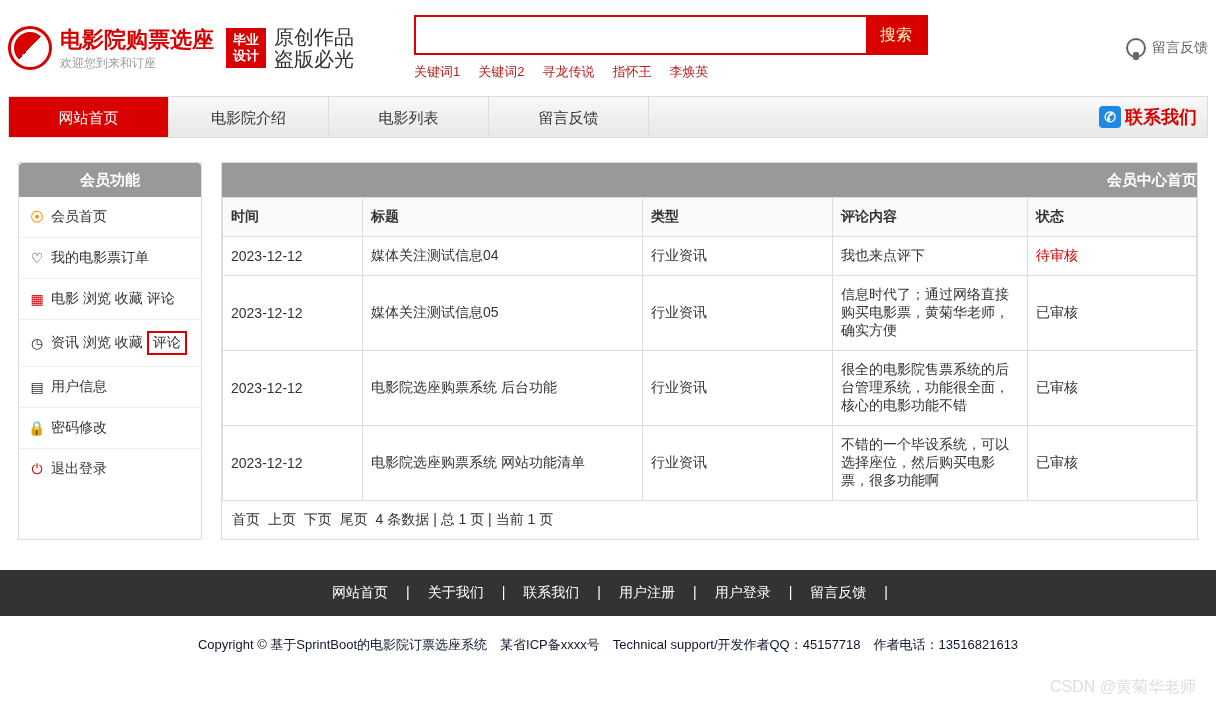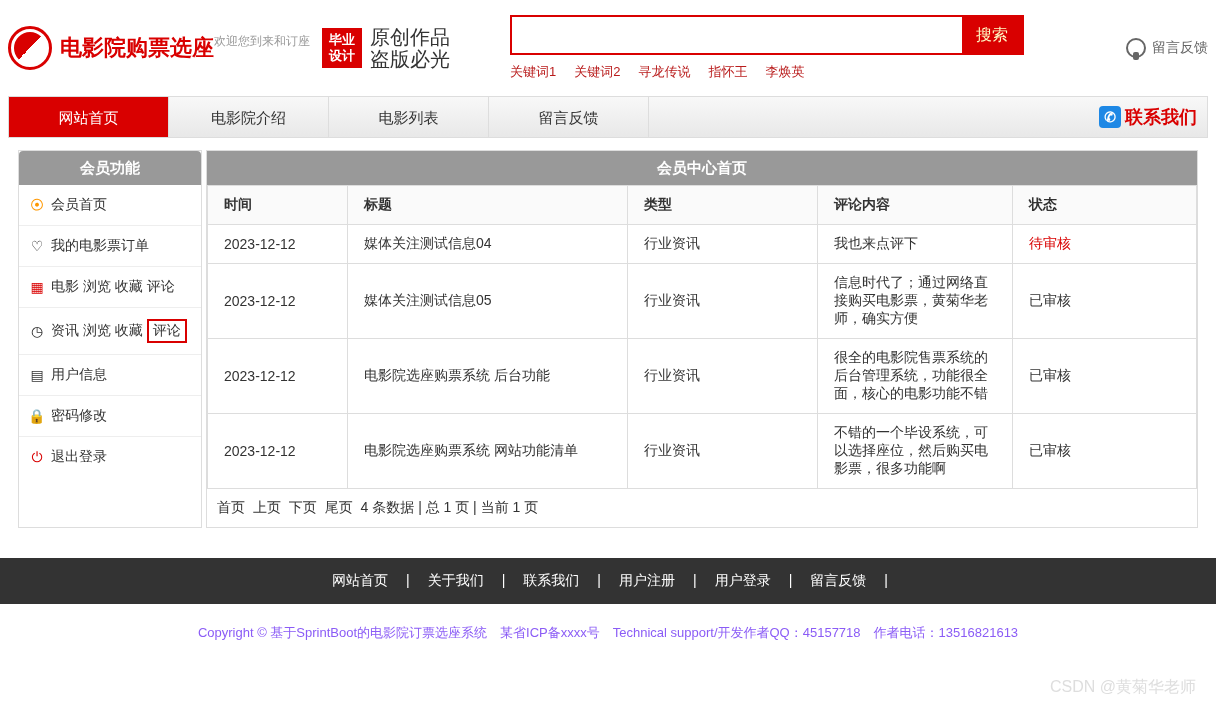--- a/index.html
+++ b/index.html
@@ -2,64 +2,64 @@
 <html><head>
 <meta charset="utf-8">
 <style>
 *{margin:0;padding:0;box-sizing:border-box;font-family:"Microsoft YaHei",Arial,sans-serif}
 body{background:#fff;font-size:14px;color:#333}
 .container{width:1200px;margin:0 auto}
 .header{padding:15px 0;display:flex;align-items:center}
 .logo-area{display:flex;align-items:center;gap:8px}
 .logo-icon{width:44px;height:44px;border-radius:50%;border:3px solid #d90000;display:flex;align-items:center;justify-content:center;position:relative}
 .logo-inner{width:32px;height:32px;border-radius:50%;background:linear-gradient(135deg,#d90000 50%,#fff 50%)}
-.logo-text{display:flex;flex-direction:row}
+.logo-text{display:flex;flex-direction:column}
 .logo-title{color:#d90000;font-size:22px;font-weight:bold}
 .logo-sub{color:#999;font-size:12px}
 .badge-box{margin-left:12px;width:40px;height:40px;background:#d90000;color:#fff;font-size:13px;display:flex;align-items:center;justify-content:center;text-align:center;line-height:1.2;font-weight:bold}
 .calligraphy{margin-left:8px;font-family:"STKaiti","KaiTi",cursive;font-size:20px;line-height:1.1;color:#333}
 .search-area{margin-left:60px}
 .search-box{display:flex;border:2px solid #d90000}
 .search-input{width:450px;height:36px;border:none;outline:none;padding:0 8px;font-size:14px}
 .search-btn{width:60px;background:#d90000;color:#fef9c3;border:none;font-size:16px;cursor:pointer}
 .keywords{margin-top:8px;color:#b91c1c;font-size:13px}
 .keywords span{margin-right:18px;cursor:pointer}
 .feedback-top{margin-left:auto;display:flex;align-items:center;gap:6px;color:#666;font-size:14px;cursor:pointer}
 .headset-icon{width:20px;height:20px;border:2px solid #666;border-radius:50%;position:relative}
 .headset-icon::after{content:"";position:absolute;width:6px;height:8px;background:#666;bottom:-4px;left:5px;border-radius:2px}
 .nav{background:linear-gradient(#f8f8f8,#e8e8e8);border:1px solid #ddd;display:flex;height:42px}
 .nav-item{width:160px;text-align:center;line-height:42px;font-size:15px;cursor:pointer;border-right:1px solid #ddd}
 .nav-item.active{background:#d90000;color:#fff}
 .contact-us{margin-left:auto;display:flex;align-items:center;gap:4px;padding-right:10px;color:#d90000;font-size:18px;font-weight:bold}
 .phone-icon{width:22px;height:22px;background:#1e88e5;border-radius:4px;display:flex;align-items:center;justify-content:center;color:#fff;font-size:14px}
-.main{display:flex;gap:4px;margin-top:12px;padding:0 10px}
+.main{display:flex;gap:19px;margin-top:24px;padding:0 10px}
 .sidebar{width:184px;border:1px solid #ddd}
 .sidebar-header{background:#999;color:#fff;text-align:center;height:34px;line-height:34px;font-size:15px;font-weight:bold;border-radius:4px 4px 0 0}
 .sidebar-item{padding:11px 10px;border-bottom:1px solid #eee;display:flex;align-items:center;gap:6px;cursor:pointer;font-size:14px}
 .sidebar-item:last-child{border-bottom:none}
 .s-icon{width:16px;height:16px;display:inline-flex;align-items:center;justify-content:center;font-size:14px}
 .orange{color:#ff9800}
 .red{color:#d90000}
 .hl-box{border:2px solid #d90000;padding:1px 4px;margin-left:-2px}
 .content{flex:1;border:1px solid #ddd}
-.content-header{background:#999;color:#fff;text-align:center;height:34px;line-height:34px;font-size:15px;font-weight:bold}
+.content-header{background:#999;color:#fff;text-align:right;height:34px;line-height:34px;font-size:15px;font-weight:bold}
 table{width:100%;border-collapse:collapse}
-th,td{padding:10px 16px;text-align:left;border:1px solid #ddd;font-size:14px;vertical-align:middle}
+th,td{padding:10px 8px;text-align:left;border:1px solid #ddd;font-size:14px;vertical-align:middle}
 th{font-weight:bold;background:#fafafa}
 .col-time{width:140px}
 .col-title{width:280px}
 .col-type{width:190px}
 .col-content{width:195px}
 .col-status{width:auto}
 .status-pending{color:#d90000}
 .pagination{padding:10px;font-size:14px;color:#333}
 .pagination a{color:#333;text-decoration:none;margin-right:4px;cursor:pointer}
 .footer-nav{background:#333;color:#fff;text-align:center;padding:14px 0;margin-top:30px;font-size:14px}
 .footer-nav a{color:#fff;text-decoration:none;margin:0 4px}
-.footer-info{text-align:center;padding:20px 0;color:#8b5cf6;font-size:13px}
+.footer-info{text-align:center;padding:20px 0;color:#0f172a;font-size:13px}
 .watermark{position:fixed;bottom:8px;right:20px;color:#ccc;font-size:16px;opacity:.65;pointer-events:none}
 </style>
 </head>
 <body>
 
 <div class="container">
   <div class="header">
     <div class="logo-area">
       <div class="logo-icon">
           <div class="logo-inner"></div>

